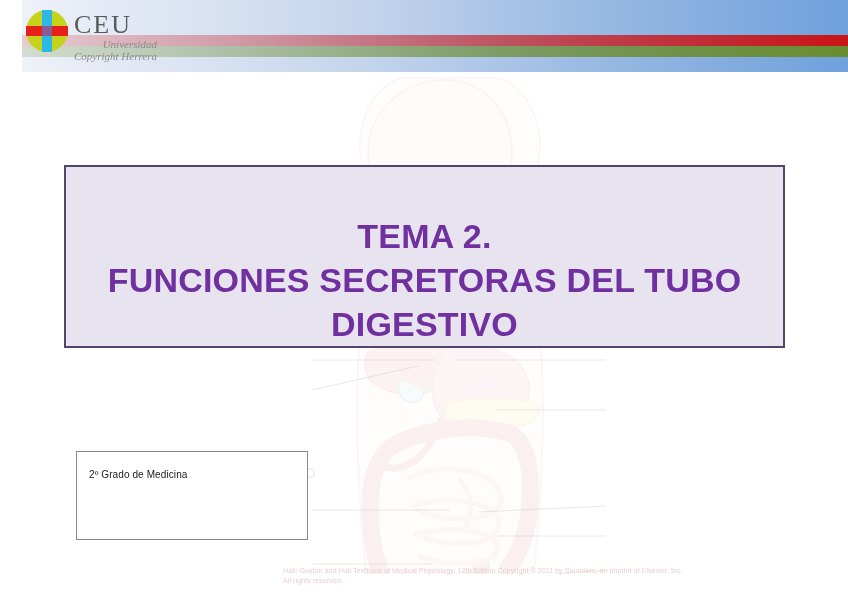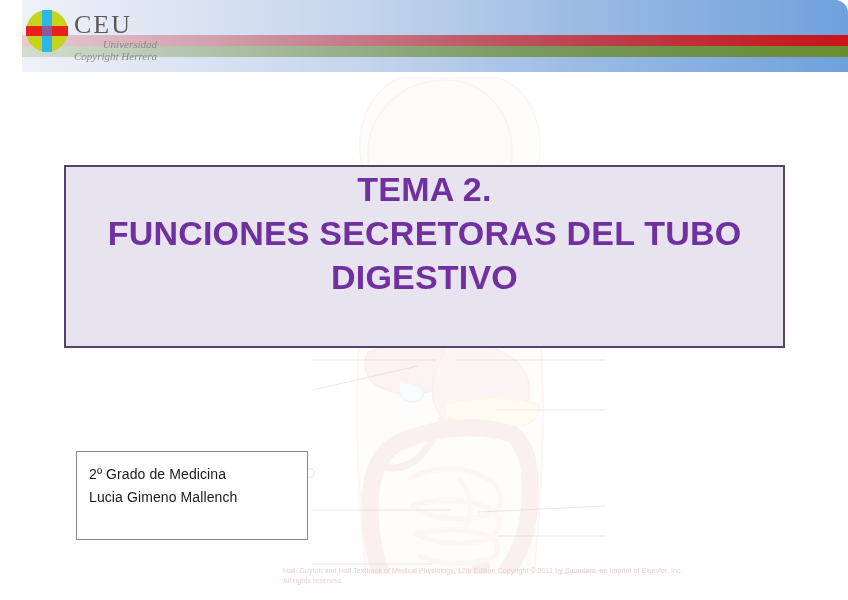--- a/index.html
+++ b/index.html
@@ -9,21 +9,20 @@
   }
   body {
     font-family: "Liberation Sans", sans-serif;
   }
   .slide {
     position: relative;
     width: 848px;
     height: 600px;
     background: #ffffff;
     overflow: hidden;
-    border-radius: 13px;
   }
 
   
   .header-band {
     position: absolute;
     left: 22px;
     top: 0;
     width: 826px;
     height: 72px;
     background: linear-gradient(to right, #eef1f8 0%, #dde5f3 18%, #c3d4ec 42%, #95b7e2 72%, #6fa1dc 100%);
@@ -127,21 +126,21 @@
   .title-box {
     position: absolute;
     left: 64px;
     top: 165px;
     width: 721px;
     height: 183px;
     background: #e7e3ef;
     border: 2px solid #544469;
     box-sizing: border-box;
     display: flex;
-    align-items: flex-start;
+    align-items: flex-end;
     justify-content: center;
   }
   .title-text {
     width: 100%;
     text-align: center;
     color: #7030a0;
     font-weight: bold;
     font-size: 34px;
     line-height: 44px;
     letter-spacing: 0.2px;
@@ -154,21 +153,21 @@
     left: 76px;
     top: 451px;
     width: 232px;
     height: 89px;
     background: #ffffff;
     border: 1px solid #8a8a8a;
     box-sizing: border-box;
     padding: 11px 0 0 12px;
   }
   .credits-line {
-    font-size: 14px;
+    font-size: 10px;
     line-height: 23px;
     color: #1a1a1a;
     letter-spacing: 0.1px;
   }
 </style>
 </head>
 <body>
 
 <div class="slide">
 
@@ -266,16 +265,15 @@
 Copyright © 2011 by Saunders, an imprint of Elsevier, Inc. All rights reserved.</div>
 
   <div class="title-box">
     <div class="title-text">TEMA 2.
 FUNCIONES SECRETORAS DEL TUBO
 DIGESTIVO</div>
   </div>
 
   <div class="credits-box">
     <div class="credits-line">2º Grado de Medicina</div>
-    <div class="credits-line">Lucia Gimeno Mallench</div>
   </div>
 
 </div>
 
 </body></html>

